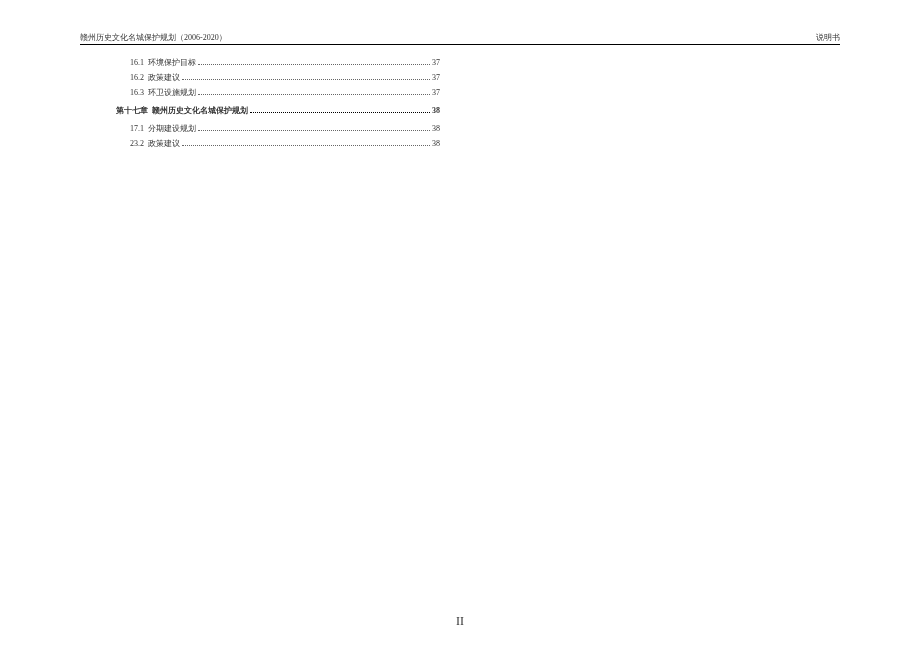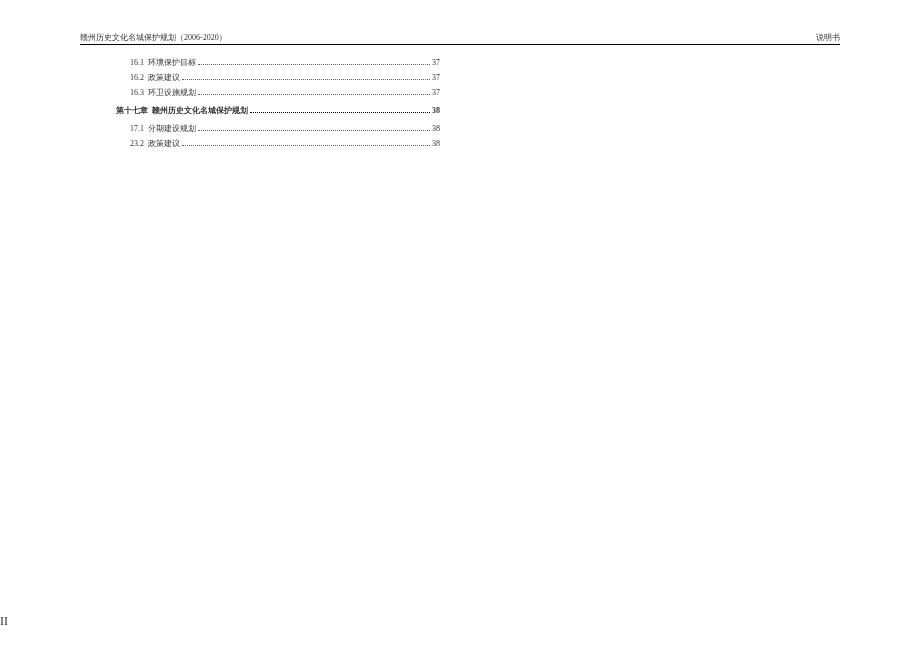--- a/index.html
+++ b/index.html
@@ -63,21 +63,21 @@
       margin-top: 6px;
       margin-bottom: 6px;
       margin-left: -14px;
     }
     .toc-chapter .toc-dots { border-bottom: 1px dotted #000; }
     .footer {
       position: absolute;
       bottom: 22px;
       left: 0;
       right: 0;
-      text-align: left;
+      text-align: center;
       font-size: 12px;
       color: #333;
       font-family: "Times New Roman", serif;
     }
   </style>
 </head>
 <body>
 
 <div class="header">
   <span>赣州历史文化名城保护规划（2006-2020）</span>

